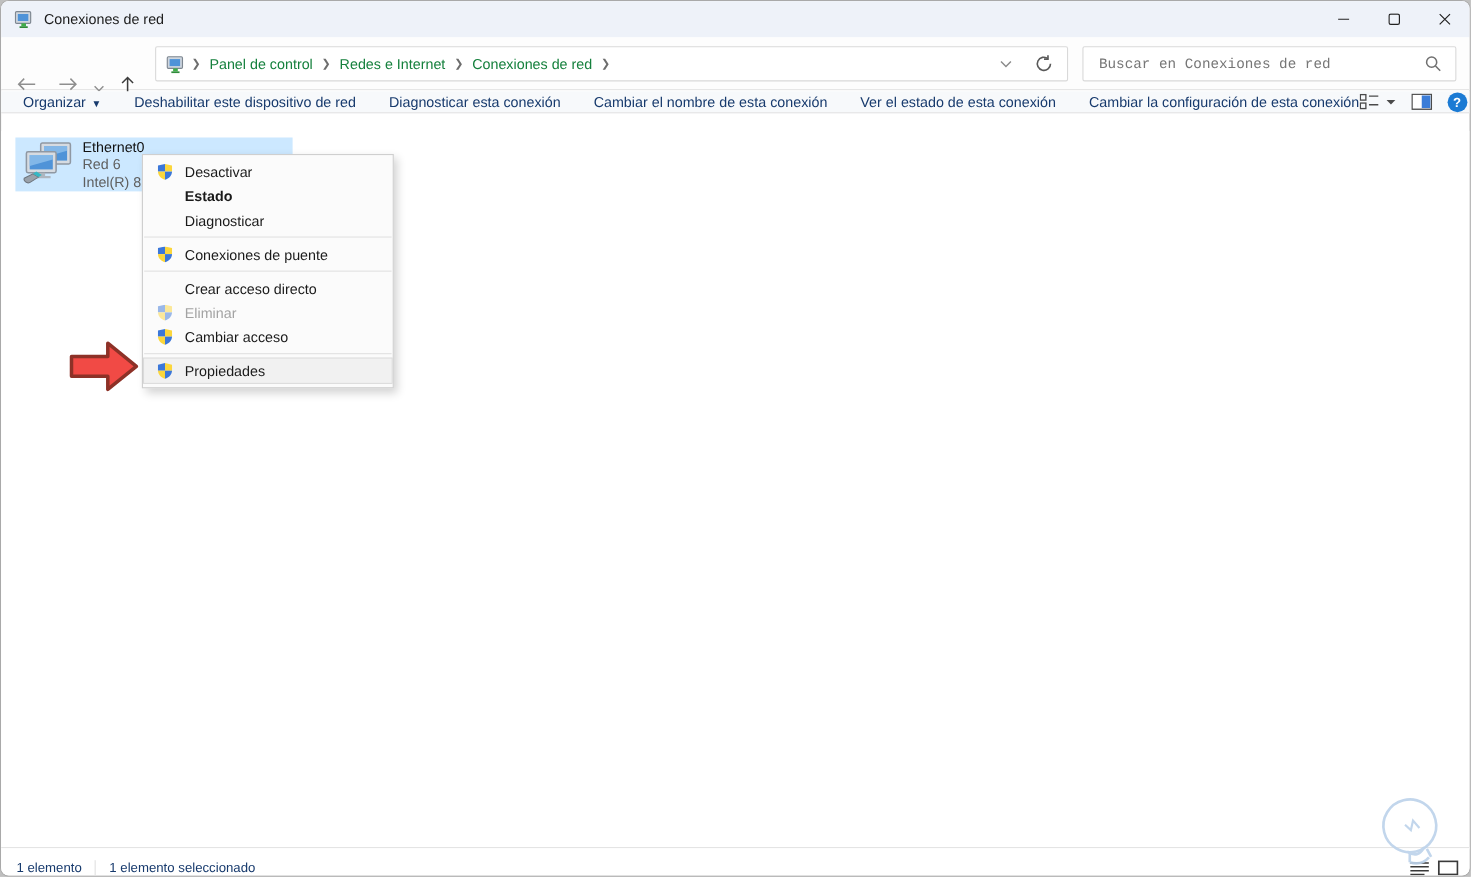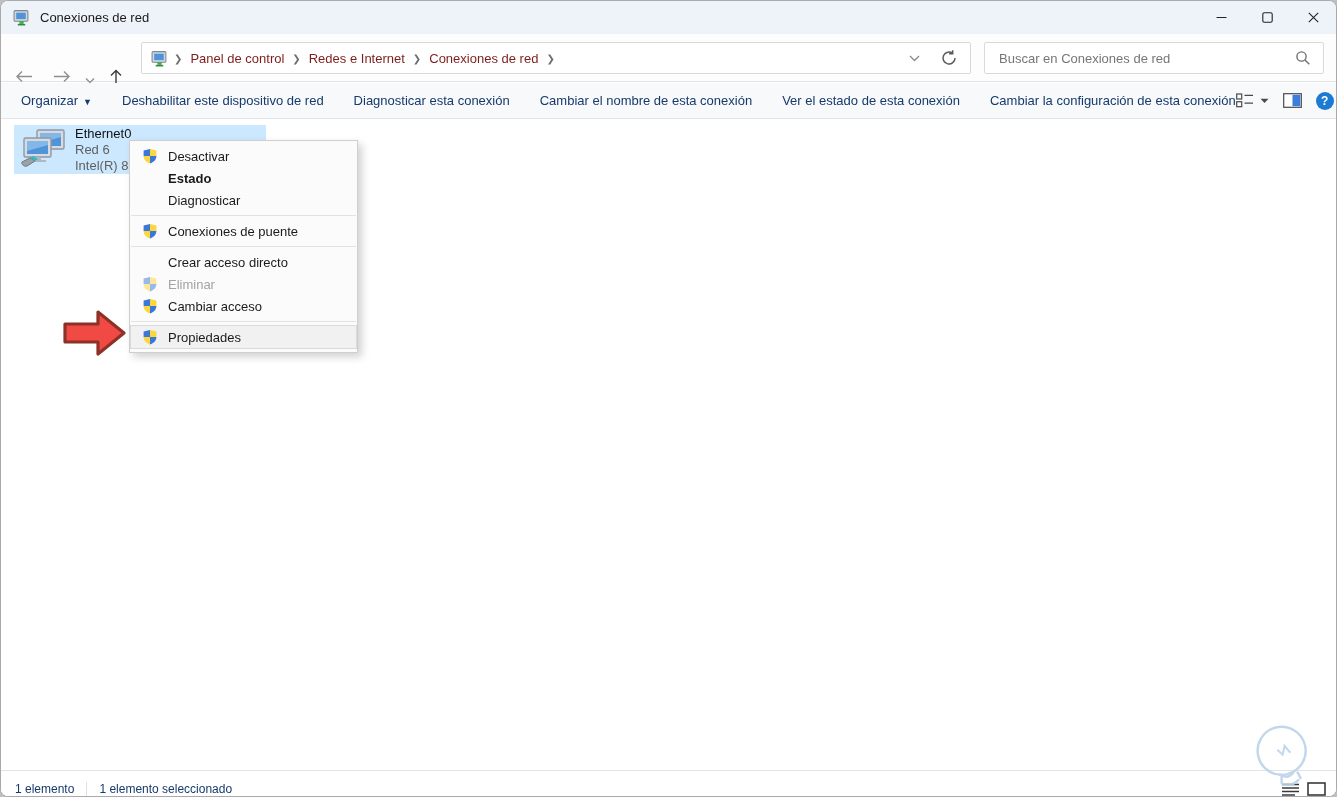--- a/index.html
+++ b/index.html
@@ -11,33 +11,33 @@
   .titlebar .title{margin-left:10px;font-size:13px;color:#1b1b1b;}
   .win-controls{position:absolute;right:0;top:0;height:33px;display:flex;}
   .win-btn{width:46px;height:33px;display:flex;align-items:center;justify-content:center;color:#222;font-size:13px;}
   .win-btn svg{display:block}
   
   .navbar{position:absolute;left:0;top:33px;width:100%;height:48px;background:#fdfdfd;border-bottom:1px solid #e4e4e4;box-sizing:border-box;}
   .nav-btn{position:absolute;top:44px;font-size:17px;color:#8f8f8f;transform:translateY(-50%);line-height:1;}
   .addr-box{position:absolute;left:140px;top:8px;width:830px;height:32px;border:1px solid #d9d9d9;background:#fff;
             border-radius:2px;box-sizing:border-box;display:flex;align-items:center;}
   .addr-box .loc-icon{margin-left:9px;width:17px;height:17px;}
-  .crumb{font-size:13px;color:#7f1d1d;padding:0 2px;white-space:nowrap;}
+  .crumb{font-size:13px;color:#15803d;padding:0 2px;white-space:nowrap;}
   .crumb-sep{font-size:10px;color:#6d6d6d;padding:0 6px;}
   .addr-right{margin-left:auto;display:flex;align-items:center;}
   .addr-chevron{color:#8a8a8a;margin-right:20px;}
   .refresh-btn{margin-right:12px;width:18px;height:18px;}
   .search-box{position:absolute;left:983px;top:8px;width:340px;height:32px;border:1px solid #d9d9d9;background:#fff;
               border-radius:2px;box-sizing:border-box;display:flex;align-items:center;}
   .search-box input{border:none;outline:none;flex:1;margin-left:12px;font-size:13px;color:#333;
-                    font-family:Liberation Sans, sans-serif;background:transparent;}
+                    font-family:Liberation Mono, monospace;background:transparent;}
   .search-box input::placeholder{color:#767676;}
   .search-icon{margin-right:12px;width:16px;height:16px;}
   
-  .commandbar{position:absolute;left:0;top:82px;width:100%;height:36px;background:#f7f9fb;border-bottom:1px solid #e4e4e4;
+  .commandbar{position:absolute;left:0;top:82px;width:100%;height:20px;background:#f7f9fb;border-bottom:1px solid #e4e4e4;
               box-sizing:border-box;display:flex;align-items:center;font-size:13px;color:#173a6d;}
   .organize{margin-left:20px;white-space:nowrap;}
   .organize .tri{font-size:9px;margin-left:5px;}
   .cmd-link{margin-left:30px;white-space:nowrap;}
   .cmd-icons{margin-left:auto;margin-right:14px;display:flex;align-items:center;gap:14px;}
   .view-group{display:flex;align-items:center;gap:6px;}
   .help-btn{width:18px;height:18px;border-radius:50%;background:#1a7ad4;color:#fff;font-size:12px;font-weight:bold;
             display:flex;align-items:center;justify-content:center;}
   
   .content{position:absolute;left:0;top:118px;width:100%;height:653px;background:#fff;}

